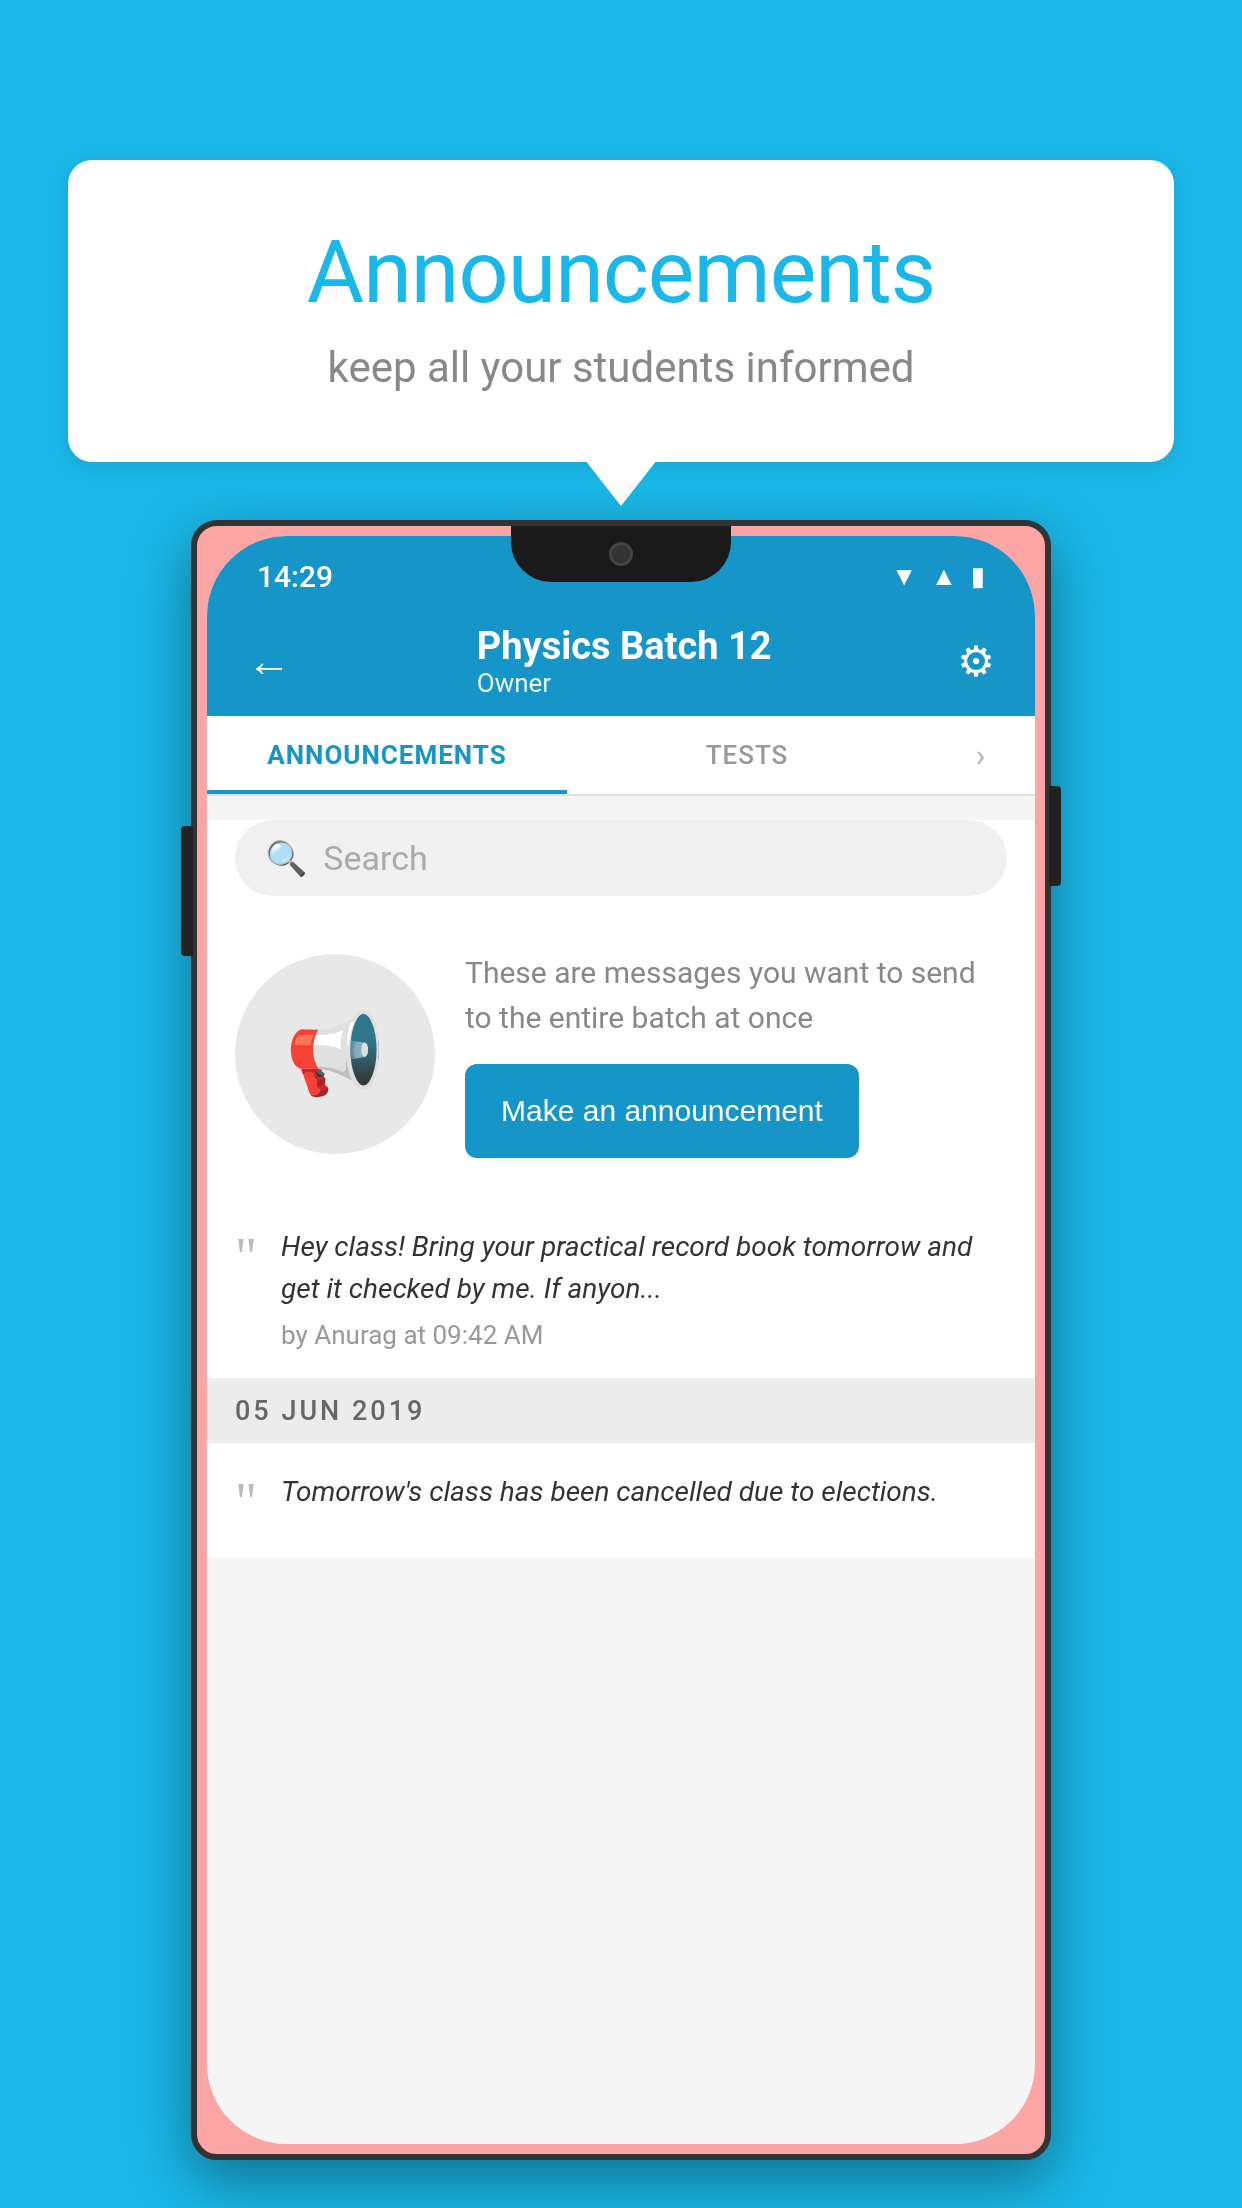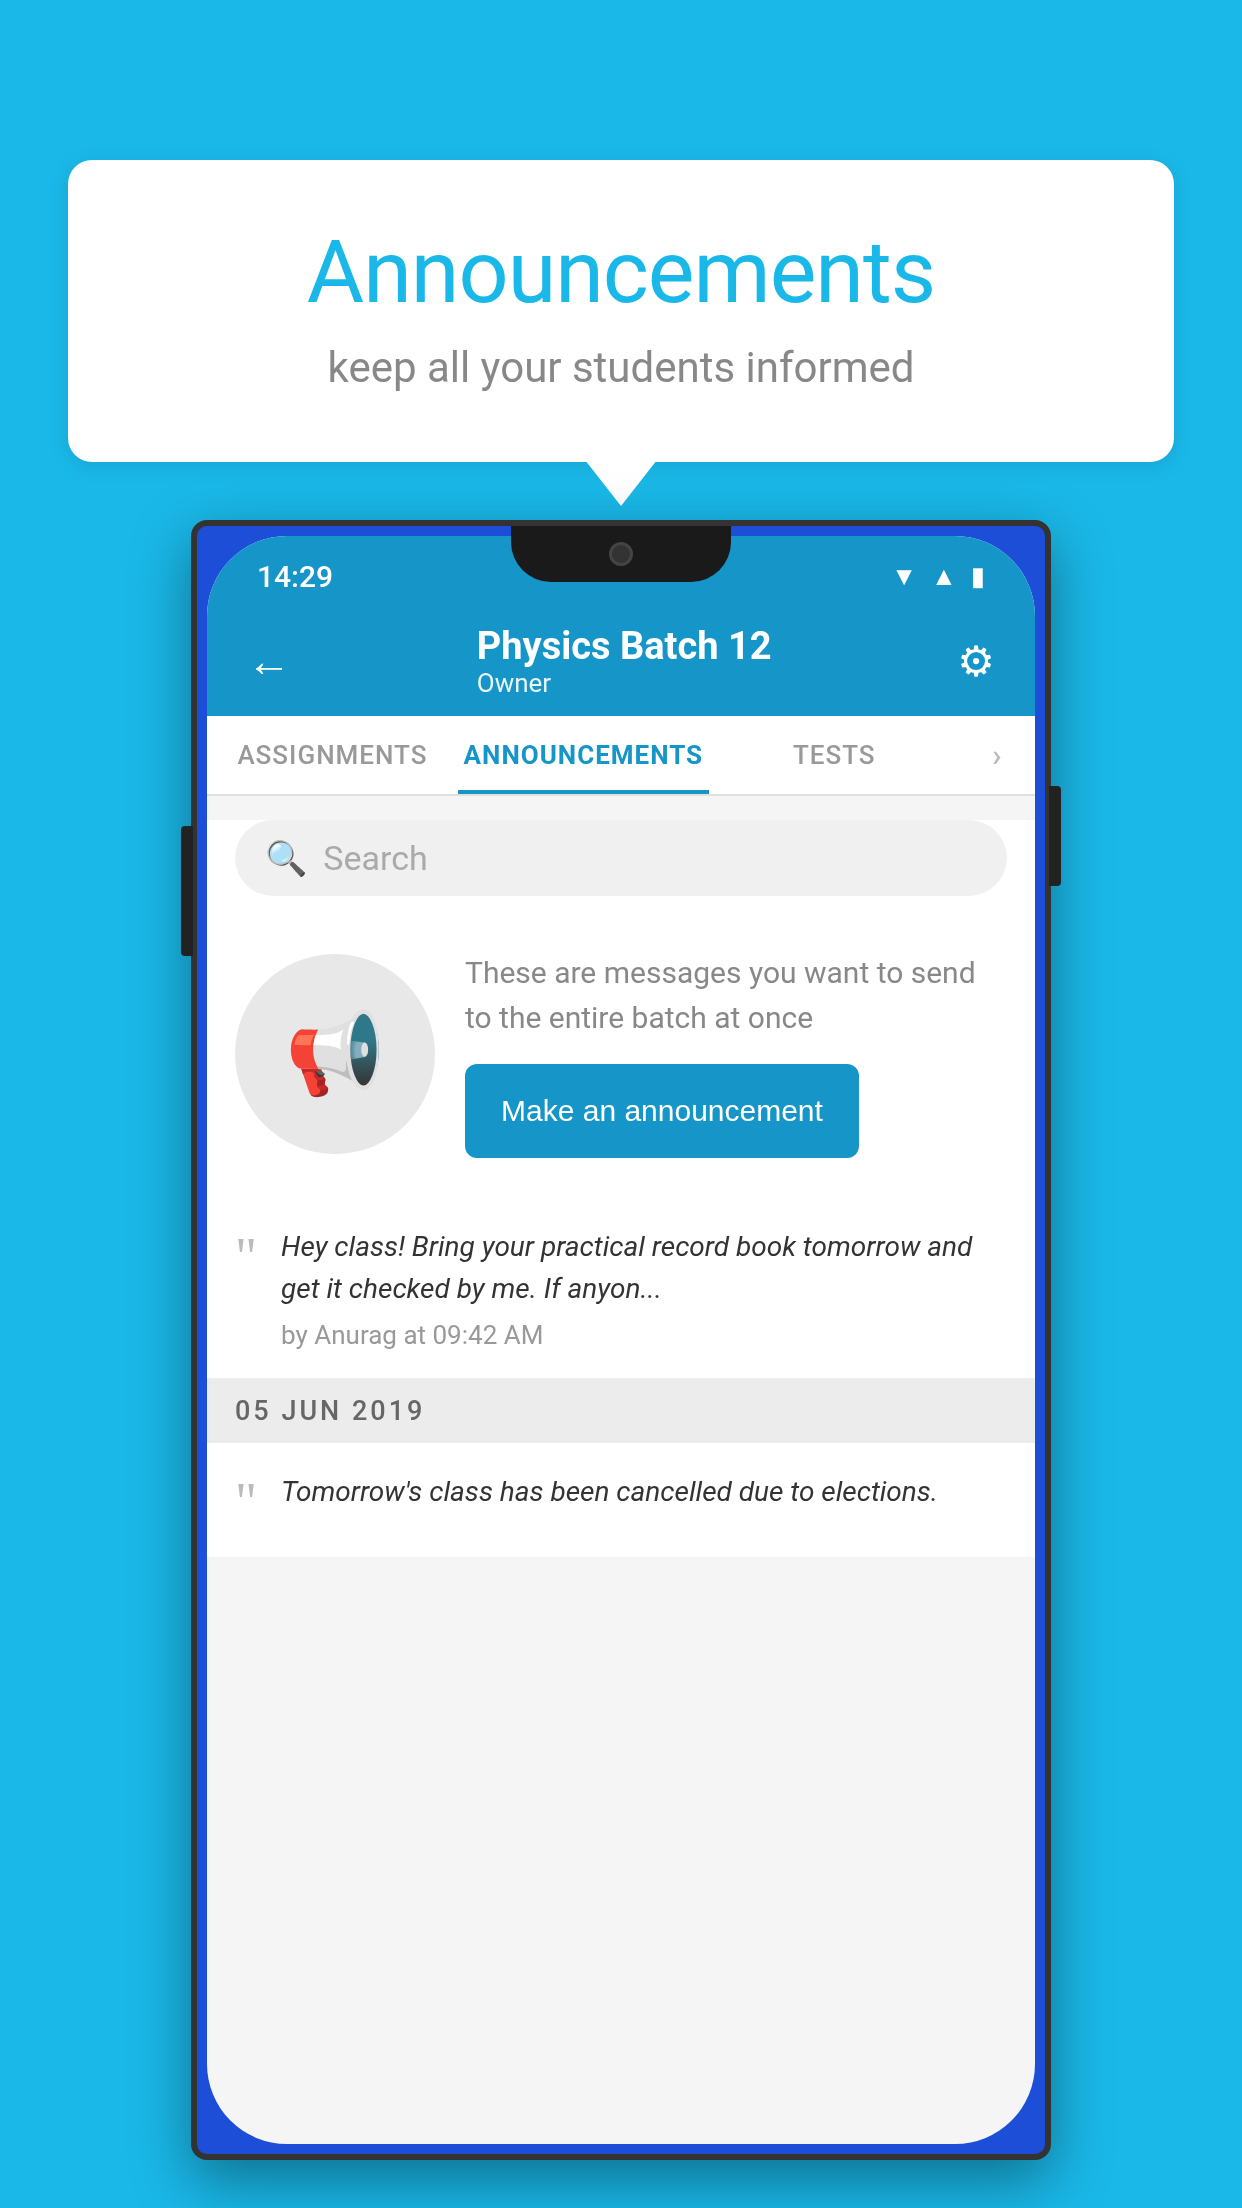--- a/index.html
+++ b/index.html
@@ -67,22 +67,22 @@
       top: 520px;
       left: 50%;
       transform: translateX(-50%);
       width: 860px;
       height: 1640px;
     }
 
     .phone-outer {
       width: 100%;
       height: 100%;
-      background: #1d4ed8;
-      border-radius: 16px;
+      background: #fca5a5;
+      border-radius: 26px;
       position: relative;
       box-shadow: 0 20px 60px rgba(0,0,0,0.4);
       border: 6px solid #333;
     }
 
     
     .phone-outer::before {
       content: '';
       position: absolute;
       left: -16px;
@@ -404,23 +404,20 @@
       <div class="app-header">
         <div class="back-arrow">←</div>
         <div class="header-center">
           <div class="header-title">Physics Batch 12</div>
           <div class="header-subtitle">Owner</div>
         </div>
         <div class="settings-icon">⚙</div>
       </div>
 
       <div class="tabs-container">
-        <div class="tab">
-          <span>ASSIGNMENTS</span>
-        </div>
         <div class="tab active">
           <span>ANNOUNCEMENTS</span>
         </div>
         <div class="tab">
           <span>TESTS</span>
         </div>
         <div class="tab" style="flex:0.3; color:#bbb; font-size:32px;">
           <span>›</span>
         </div>
       </div>

